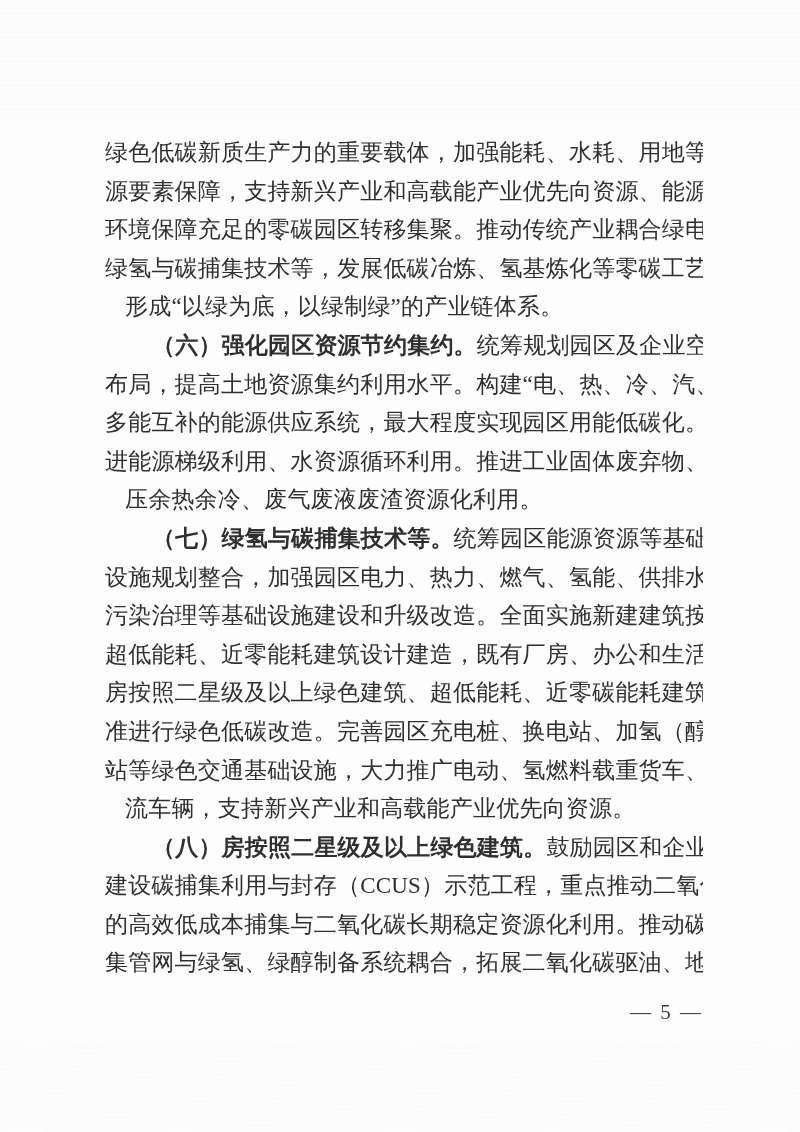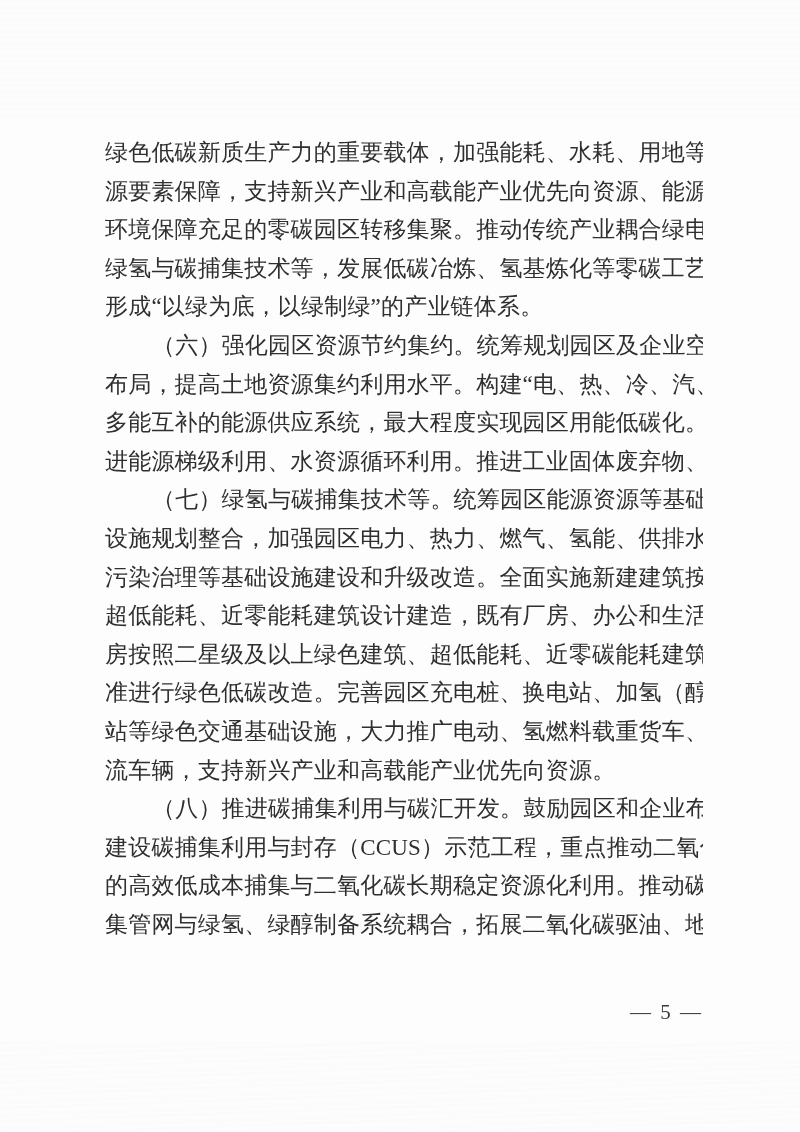--- a/index.html
+++ b/index.html
@@ -46,26 +46,27 @@
     height: 38.6px;
     overflow: hidden;
     white-space: nowrap;
     text-align: justify;
     text-align-last: justify;
     letter-spacing: 0.2px;
   }
   .line.short {
     text-align: left;
     text-align-last: left;
+    margin-left: 20px;
   }
   .line.indent {
     padding-left: 47px;
   }
   .seg { font-weight: normal; }
-  .seg.bold { font-weight: normal; }
+  .seg.bold { font-weight: bold; }
   .page-number {
     position: absolute;
     top: 1000px;
     left: 0;
     width: 703px;
     text-align: right;
     font-size: 21px;
     color: #3a3a3a;
     letter-spacing: 2px;
   }
@@ -83,33 +84,34 @@
         <div class="line"><span class="seg">源要素保障，支持新兴产业和高载能产业优先向资源、能源、</span></div>
         <div class="line"><span class="seg">环境保障充足的零碳园区转移集聚。推动传统产业耦合绿电、</span></div>
         <div class="line"><span class="seg">绿氢与碳捕集技术等，发展低碳冶炼、氢基炼化等零碳工艺，</span></div>
         <div class="line short"><span class="seg">形成“以绿为底，以绿制绿”的产业链体系。</span></div>
       </div>
       <div class="paragraph">
         <div class="line indent"><span class="seg bold">（六）强化园区资源节约集约。</span><span class="seg">统筹规划园区及企业空间</span></div>
         <div class="line"><span class="seg">布局，提高土地资源集约利用水平。构建“电、热、冷、汽、氢”</span></div>
         <div class="line"><span class="seg">多能互补的能源供应系统，最大程度实现园区用能低碳化。推</span></div>
         <div class="line"><span class="seg">进能源梯级利用、水资源循环利用。推进工业固体废弃物、余</span></div>
+        <div class="line short"><span class="seg">压余热余冷、废气废液废渣资源化利用。</span></div>
       </div>
       <div class="paragraph">
         <div class="line indent"><span class="seg bold">（七）绿氢与碳捕集技术等。</span><span class="seg">统筹园区能源资源等基础</span></div>
         <div class="line"><span class="seg">设施规划整合，加强园区电力、热力、燃气、氢能、供排水、</span></div>
         <div class="line"><span class="seg">污染治理等基础设施建设和升级改造。全面实施新建建筑按照</span></div>
         <div class="line"><span class="seg">超低能耗、近零能耗建筑设计建造，既有厂房、办公和生活用</span></div>
         <div class="line"><span class="seg">房按照二星级及以上绿色建筑、超低能耗、近零碳能耗建筑标</span></div>
         <div class="line"><span class="seg">准进行绿色低碳改造。完善园区充电桩、换电站、加氢（醇）</span></div>
         <div class="line"><span class="seg">站等绿色交通基础设施，大力推广电动、氢燃料载重货车、物</span></div>
         <div class="line short"><span class="seg">流车辆，支持新兴产业和高载能产业优先向资源。</span></div>
       </div>
       <div class="paragraph">
-        <div class="line indent"><span class="seg bold">（八）推进碳捕集利用与碳汇开发。</span><span class="seg">鼓励园区和企业布局</span></div>
+        <div class="line indent"><span class="seg bold">（八）房按照二星级及以上绿色建筑。</span><span class="seg">鼓励园区和企业布局</span></div>
         <div class="line"><span class="seg">建设碳捕集利用与封存（CCUS）示范工程，重点推动二氧化碳</span></div>
         <div class="line"><span class="seg">的高效低成本捕集与二氧化碳长期稳定资源化利用。推动碳捕</span></div>
         <div class="line"><span class="seg">集管网与绿氢、绿醇制备系统耦合，拓展二氧化碳驱油、地质</span></div>
       </div>
     </div>
 
   <div class="page-number">— 5 —</div>
 </div>
 
 </body></html>

